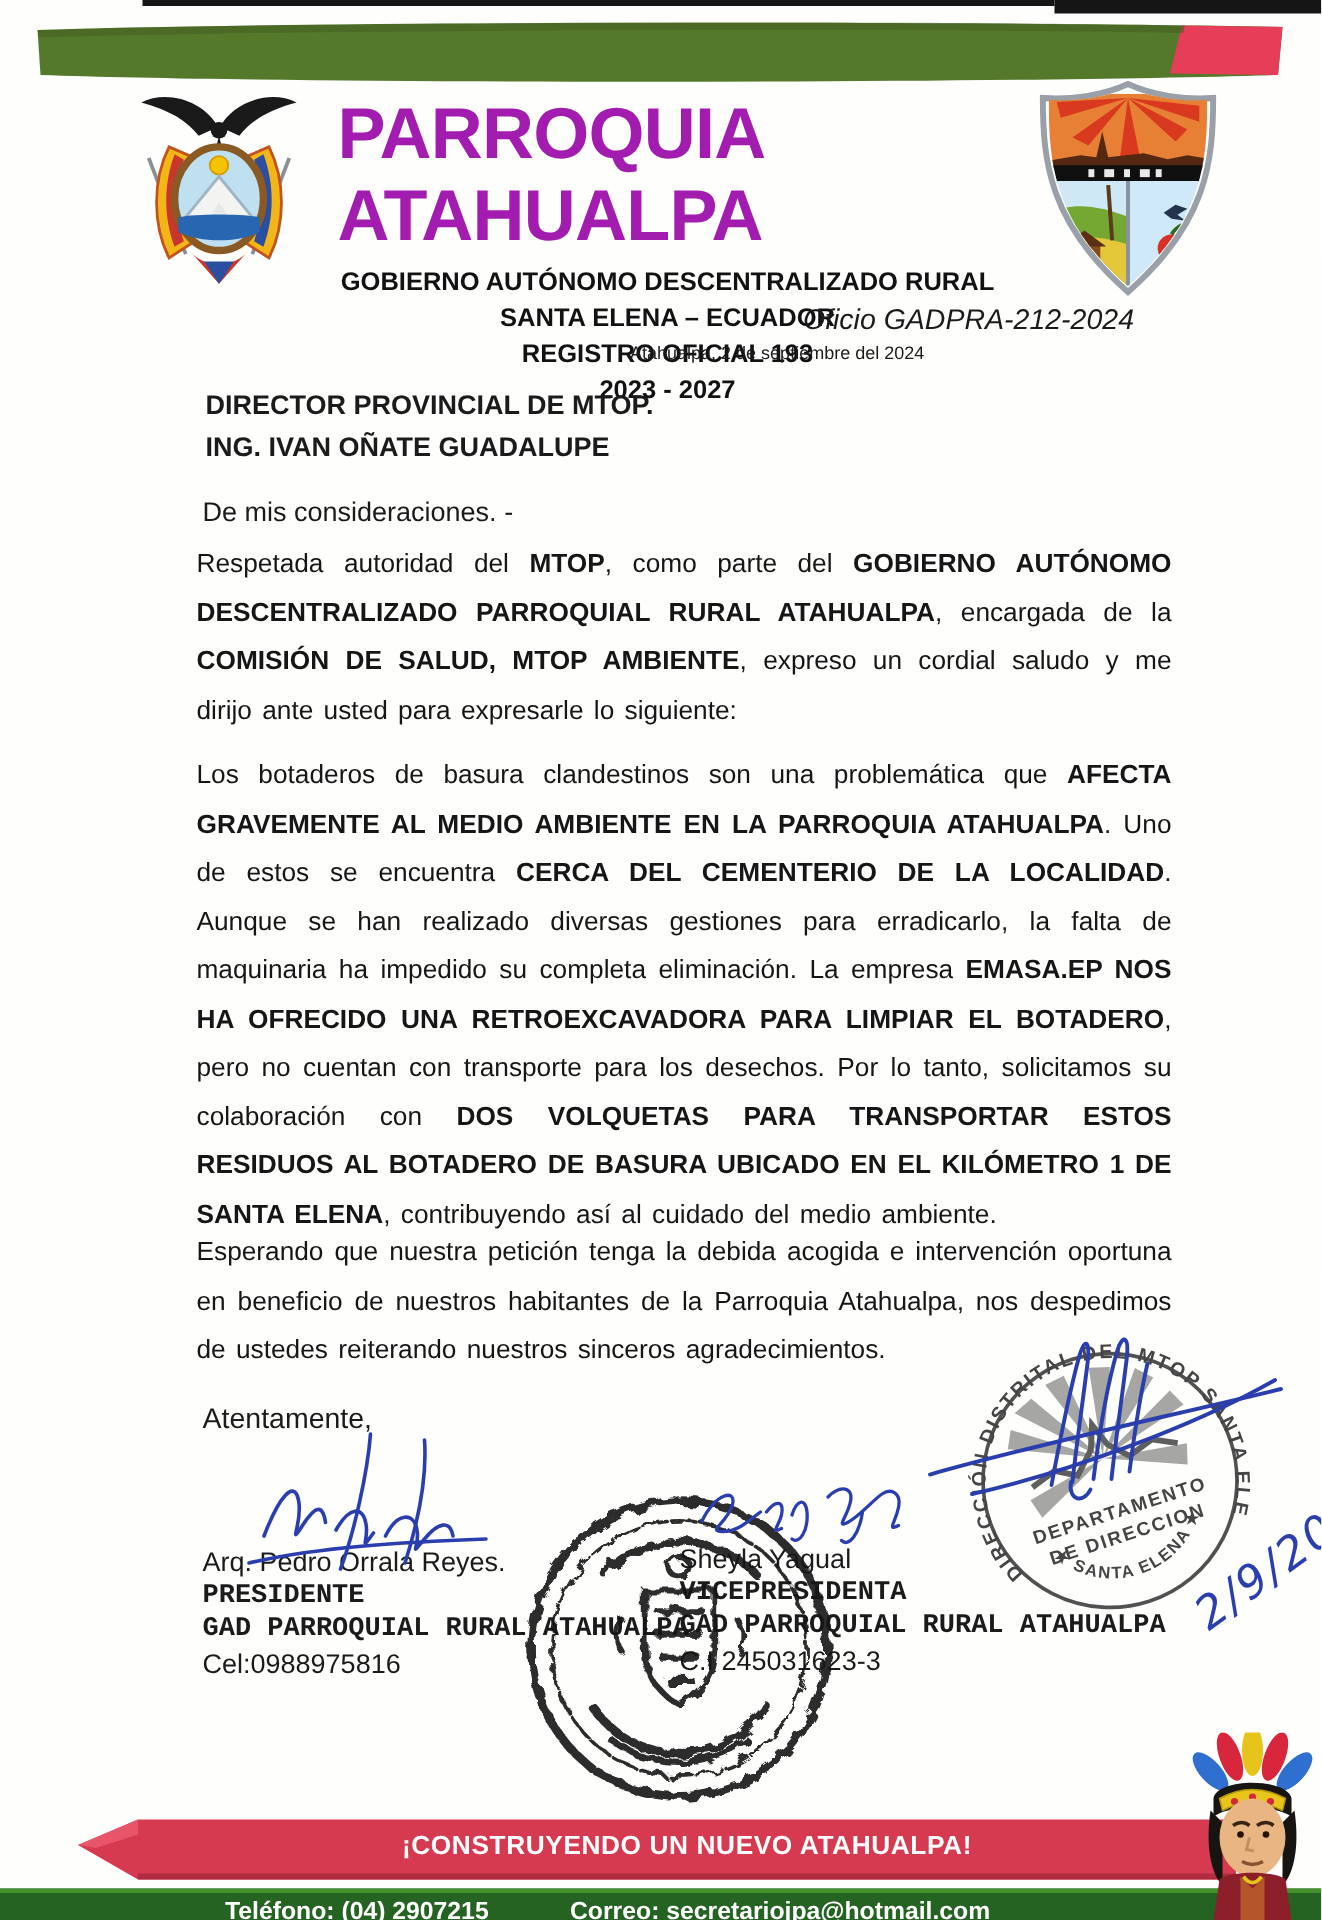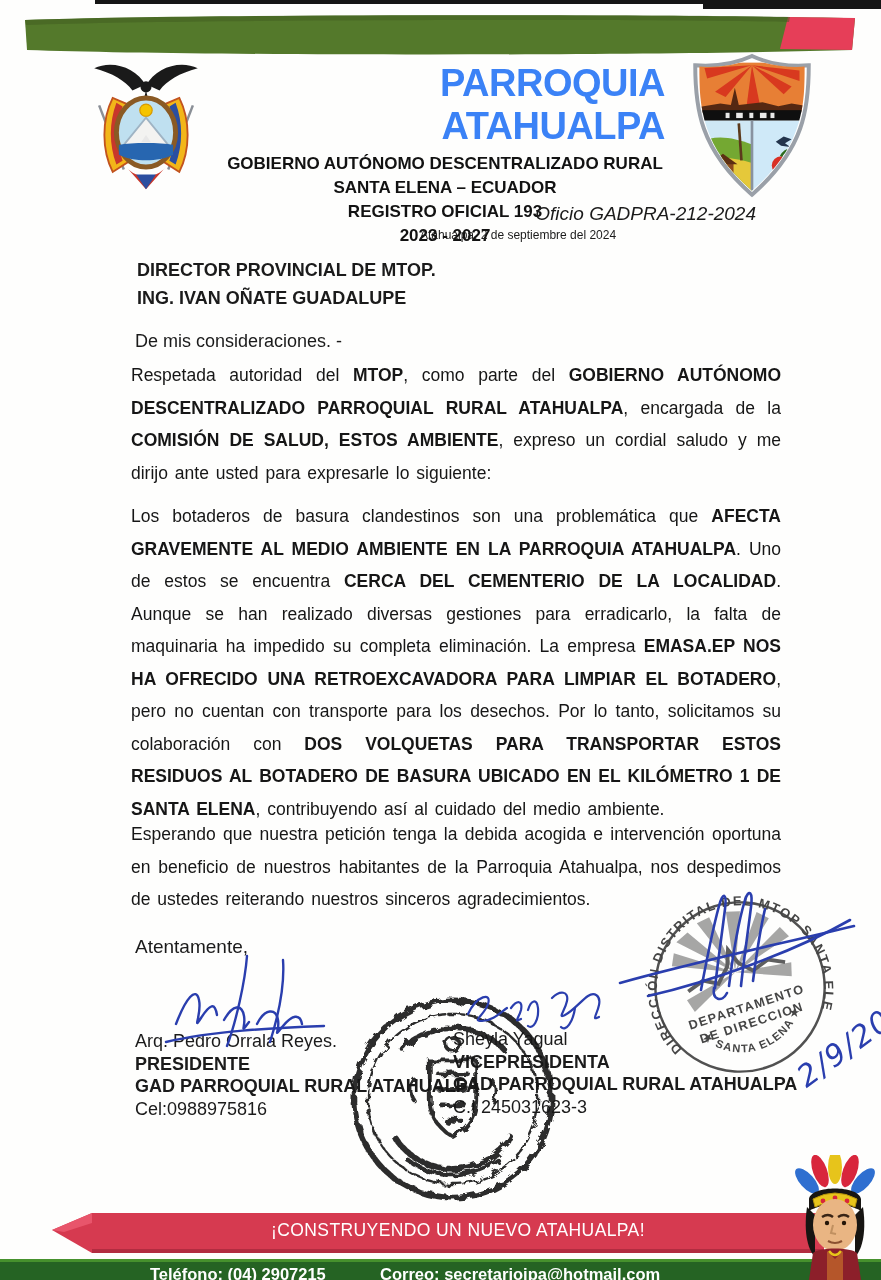--- a/index.html
+++ b/index.html
@@ -1,36 +1,36 @@
 <!DOCTYPE html>
 <html><head>
 <meta charset="utf-8">
 <style>
   html,body{margin:0;padding:0;background:#ffffff;}
   .page{position:relative;width:881px;height:1280px;background:#fefefd;overflow:hidden;
         font-family:"Liberation Sans","DejaVu Sans",sans-serif;color:#1b1b1b;}
   .abs{position:absolute;}
   
-  .hdr-title{font-size:38px;font-weight:800;letter-spacing:-.5px;text-align:right;color:#3b82f6;}
+  .hdr-title{font-size:48px;font-weight:800;letter-spacing:-.5px;text-align:left;color:#a21caf;}
   .hdr-sub1{font-size:17px;font-weight:bold;text-align:center;margin-top:6px;color:#121212;}
   .hdr-sub{font-size:17px;font-weight:bold;text-align:center;margin-top:4px;color:#121212;}
   
   .ref-oficio{font-size:19px;font-weight:normal;font-style:italic;text-align:right;}
   .ref-date{font-size:12px;margin-top:3px;}
   
   .addressee{font-size:18px;font-weight:bold;line-height:28px;}
   .salutation{font-size:18px;}
   .para{font-size:17.5px;line-height:32.5px;text-align:justify;word-spacing:2px;color:#161616;}
   .para b{font-weight:bold;}
   .closing{font-size:19px;}
   .sigblock{font-size:18px;line-height:22.5px;}
   .sigblock .nm{font-weight:normal;}
-  .sigblock .bold{font-weight:bold;}
-  
-  .banner-text{font-size:17.5px;font-weight:normal;color:#fff;letter-spacing:.4px;text-align:center;}
+  .sigblock .bold{font-weight:bold;font-family:Liberation Mono, monospace;}
+  
+  .banner-text{font-size:17.5px;font-weight:bold;color:#fff;letter-spacing:.4px;text-align:center;}
   .footer-bar{background:#256323;border-top:3px solid #46912d;}
   .footer-text{font-size:16.5px;font-weight:bold;color:#fff;}
   .hand-date{font-family:"DejaVu Sans","Liberation Sans",sans-serif;font-style:italic;
              font-size:30px;color:#2a3eae;transform:rotate(-36deg);letter-spacing:2px;}
   svg{display:block;}
 </style>
 </head>
 <body>
 
 <div class="page">
@@ -115,21 +115,21 @@
     <div class="ref-date">Atahualpa, 2 de septiembre del 2024</div>
   </div>
 
   <div class="abs addressee" style="left:137px;top:250px;">
     <div style="margin-top:6px;">DIRECTOR PROVINCIAL DE MTOP.</div>
     <div>ING. IVAN OÑATE GUADALUPE</div>
   </div>
 
   <div class="abs salutation" style="left:135px;top:331px;">De mis consideraciones. -</div>
 
-  <div class="abs para" style="left:131px;top:359px;width:650px;"><span>Respetada autoridad del </span><b>MTOP</b><span>, como parte del </span><b>GOBIERNO AUTÓNOMO DESCENTRALIZADO PARROQUIAL RURAL ATAHUALPA</b><span>, encargada de la </span><b>COMISIÓN DE SALUD, ESTOS AMBIENTE</b><span>, expreso un cordial saludo y me dirijo ante usted para expresarle lo siguiente:</span></div>
+  <div class="abs para" style="left:131px;top:359px;width:650px;"><span>Respetada autoridad del </span><b>MTOP</b><span>, como parte del </span><b>GOBIERNO AUTÓNOMO DESCENTRALIZADO PARROQUIAL RURAL ATAHUALPA</b><span>, encargada de la </span><b>COMISIÓN DE SALUD, MTOP AMBIENTE</b><span>, expreso un cordial saludo y me dirijo ante usted para expresarle lo siguiente:</span></div>
 
   <div class="abs para" style="left:131px;top:500px;width:650px;"><span>Los botaderos de basura clandestinos son una problemática que </span><b>AFECTA GRAVEMENTE AL MEDIO AMBIENTE EN LA PARROQUIA ATAHUALPA</b><span>. Uno de estos se encuentra </span><b>CERCA DEL CEMENTERIO DE LA LOCALIDAD</b><span>. Aunque se han realizado diversas gestiones para erradicarlo, la falta de maquinaria ha impedido su completa eliminación. La empresa </span><b>EMASA.EP NOS HA OFRECIDO UNA RETROEXCAVADORA PARA LIMPIAR EL BOTADERO</b><span>, pero no cuentan con transporte para los desechos. Por lo tanto, solicitamos su colaboración con </span><b>DOS VOLQUETAS PARA TRANSPORTAR ESTOS RESIDUOS AL BOTADERO DE BASURA UBICADO EN EL KILÓMETRO 1 DE SANTA ELENA</b><span>, contribuyendo así al cuidado del medio ambiente.</span></div>
 
   <div class="abs para" style="left:131px;top:818px;width:650px;">Esperando que nuestra petición tenga la debida acogida e intervención oportuna en beneficio de nuestros habitantes de la Parroquia Atahualpa, nos despedimos de ustedes reiterando nuestros sinceros agradecimientos.</div>
 
   <div class="abs closing" style="left:135px;top:936px;">Atentamente,</div>
 
   <div class="abs sigblock" style="left:135px;top:1030px;z-index:2;">
     <div class="nm">Arq. Pedro Orrala Reyes.</div>
     <div class="bold">PRESIDENTE</div>

